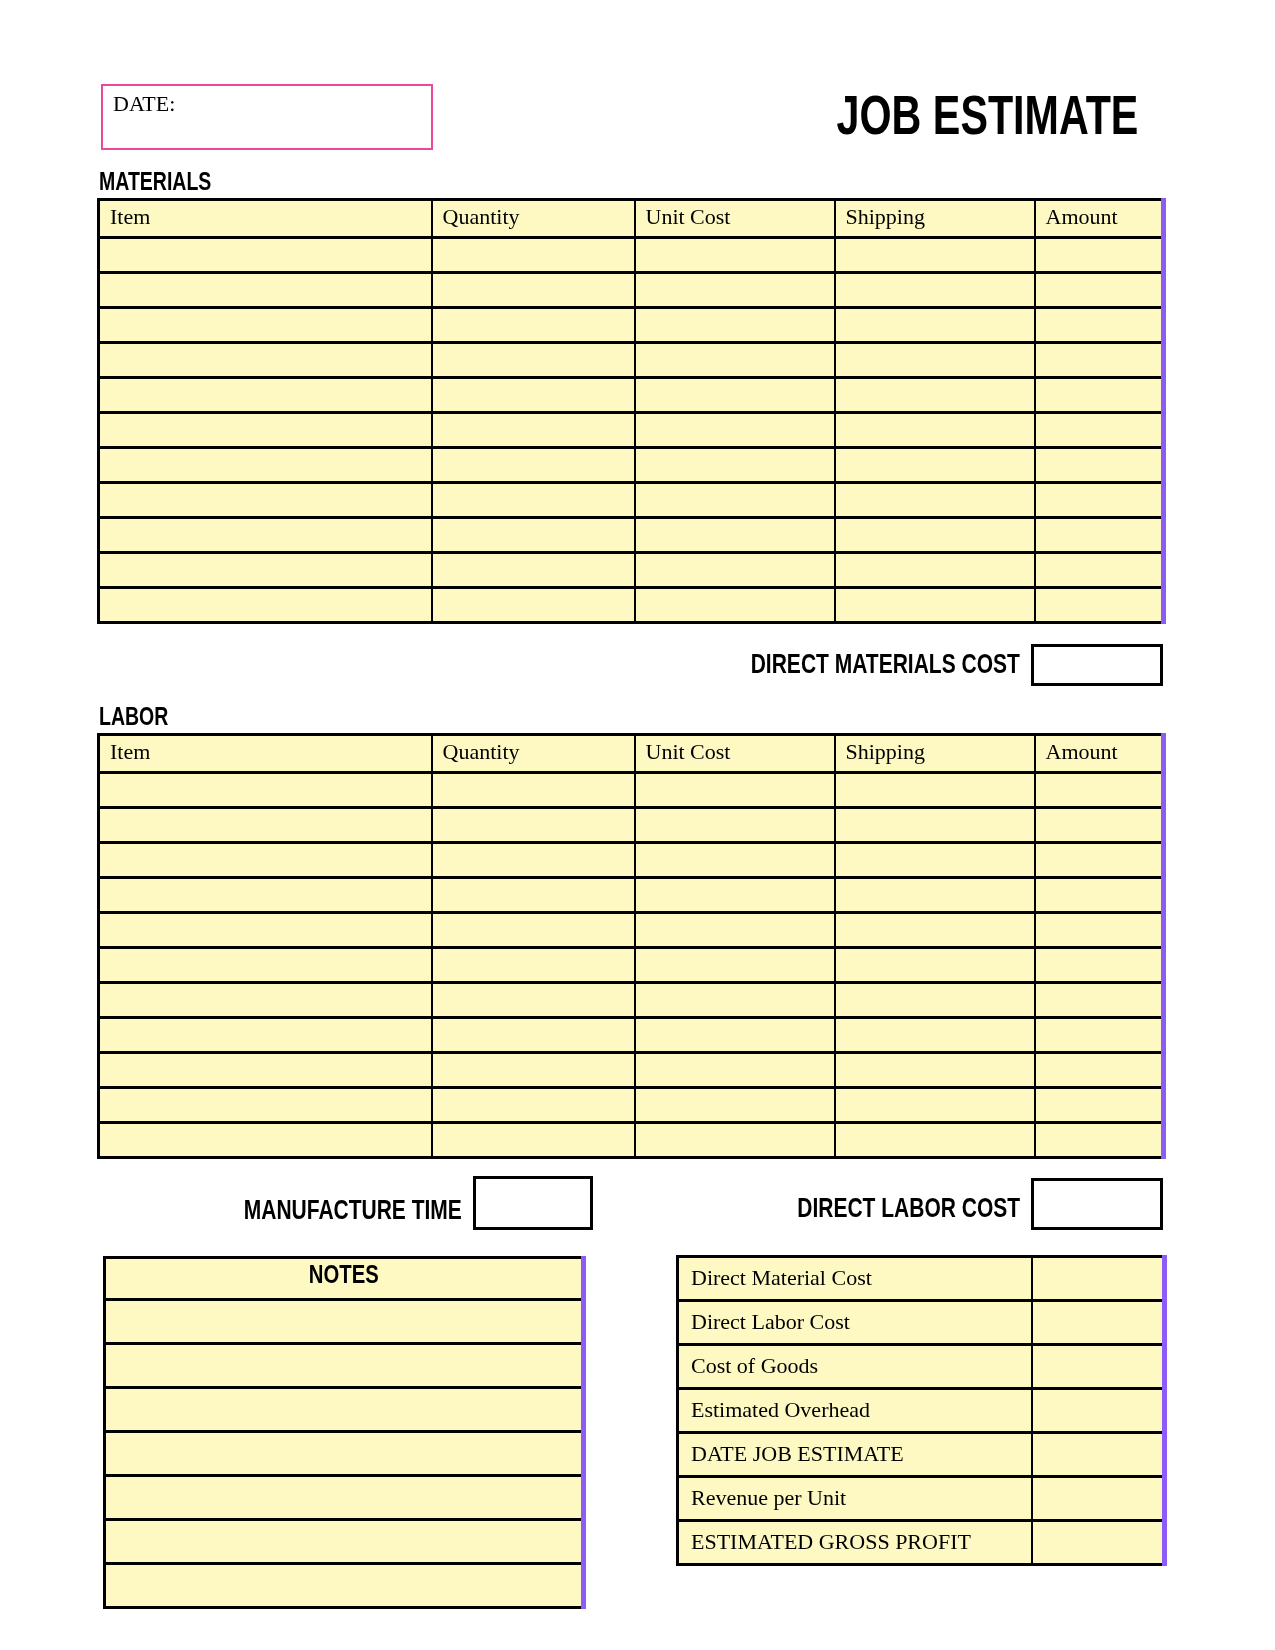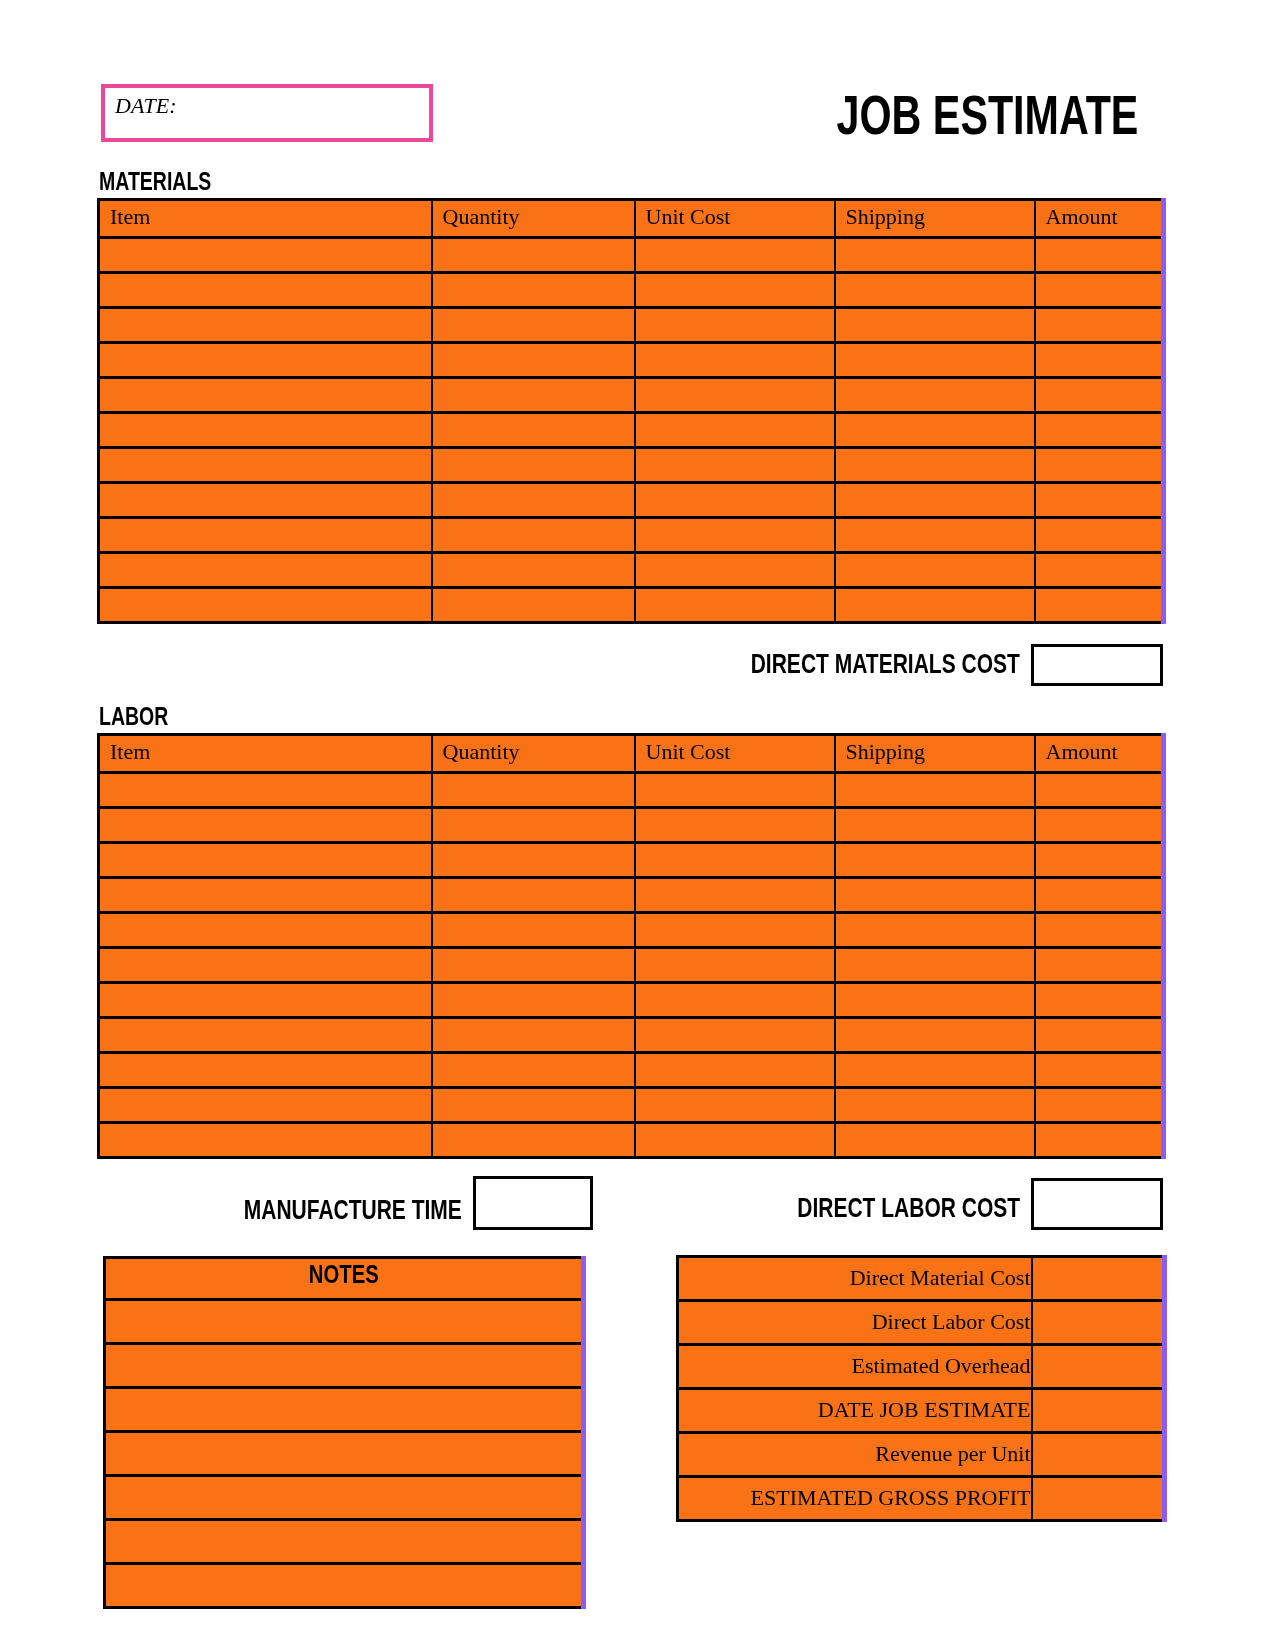--- a/index.html
+++ b/index.html
@@ -50,36 +50,35 @@
   .valbox {
     position:absolute;
     border:3px solid #000;
     background:#fff;
   }
 
   
   .date-box {
     position:absolute;
     left:101px; top:84px;
-    width:332px; height:58px;
-    border:4px solid #ec4899;
-    font-style:italic;
+    width:332px; height:66px;
+    border:2px solid #ec4899;
   }
   .date-box .date-label {
     display:block;
     padding:5px 0 0 10px;
     font-size:22px;
   }
 
   
   table.grid {
     position:absolute;
     border-collapse:collapse;
     table-layout:fixed;
-    background:#f97316;
+    background:#fef9c3;
   }
   table.grid th, table.grid td {
     border-top:3px solid #000;
     border-bottom:3px solid #000;
     border-left:2px solid #000;
     border-right:2px solid #000;
     vertical-align:top;
     overflow:hidden;
   }
   table.grid th:first-child, table.grid td:first-child { border-left:3px solid #000; }
@@ -111,21 +110,21 @@
     font-family:"Liberation Sans", sans-serif;
     font-weight:bold;
     font-size:26px;
     transform:scaleX(0.78);
     transform-origin:center center;
     white-space:nowrap;
   }
   .notestbl tbody tr { height:44px; }
 
   
-  .sumtbl { width:487px;text-align:right; }
+  .sumtbl { width:487px; }
   .sumtbl tr { height:44px; }
   .sumtbl td.sum-label {
     font-size:22px;
     padding:7px 0 0 12px;
     white-space:nowrap;
   }
 </style>
 </head>
 <body>
 
@@ -385,20 +384,24 @@
   <tbody>
     <tr>
       <td class="sum-label">Direct Material Cost</td>
       <td></td>
     </tr>
     <tr>
       <td class="sum-label">Direct Labor Cost</td>
       <td></td>
     </tr>
     <tr>
+      <td class="sum-label">Cost of Goods</td>
+      <td></td>
+    </tr>
+    <tr>
       <td class="sum-label">Estimated Overhead</td>
       <td></td>
     </tr>
     <tr>
       <td class="sum-label">DATE JOB ESTIMATE</td>
       <td></td>
     </tr>
     <tr>
       <td class="sum-label">Revenue per Unit</td>
       <td></td>

